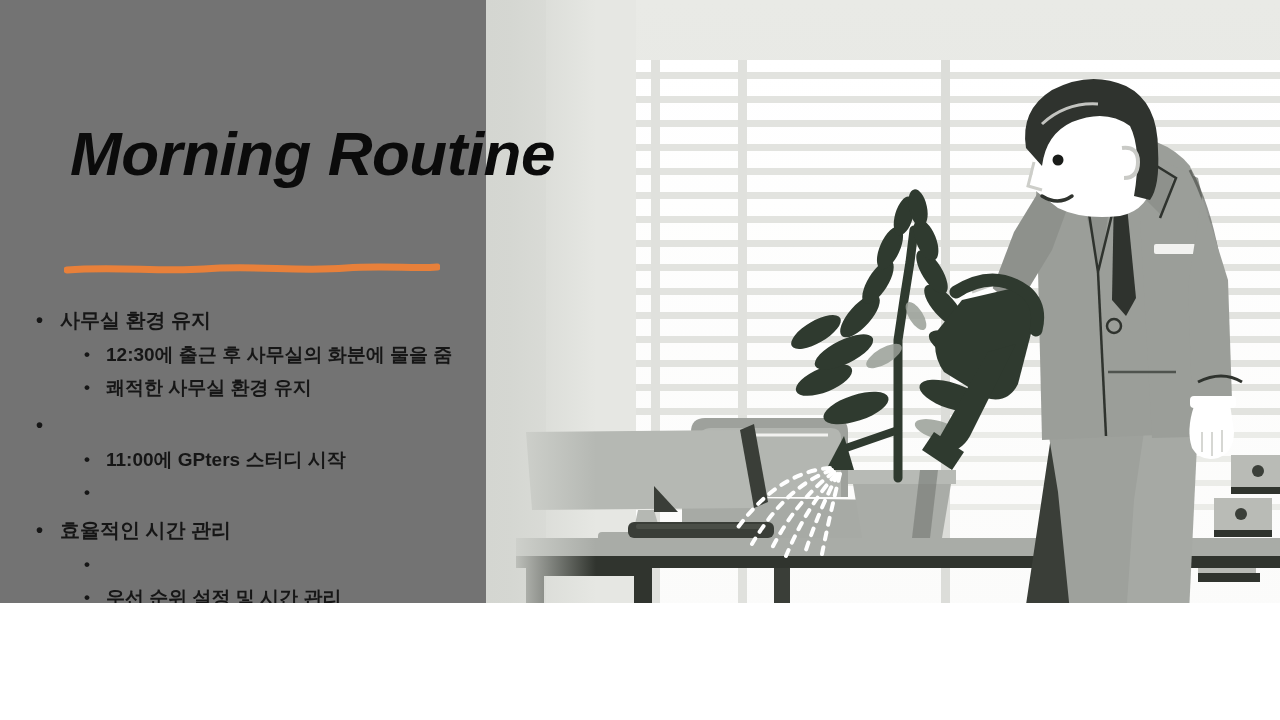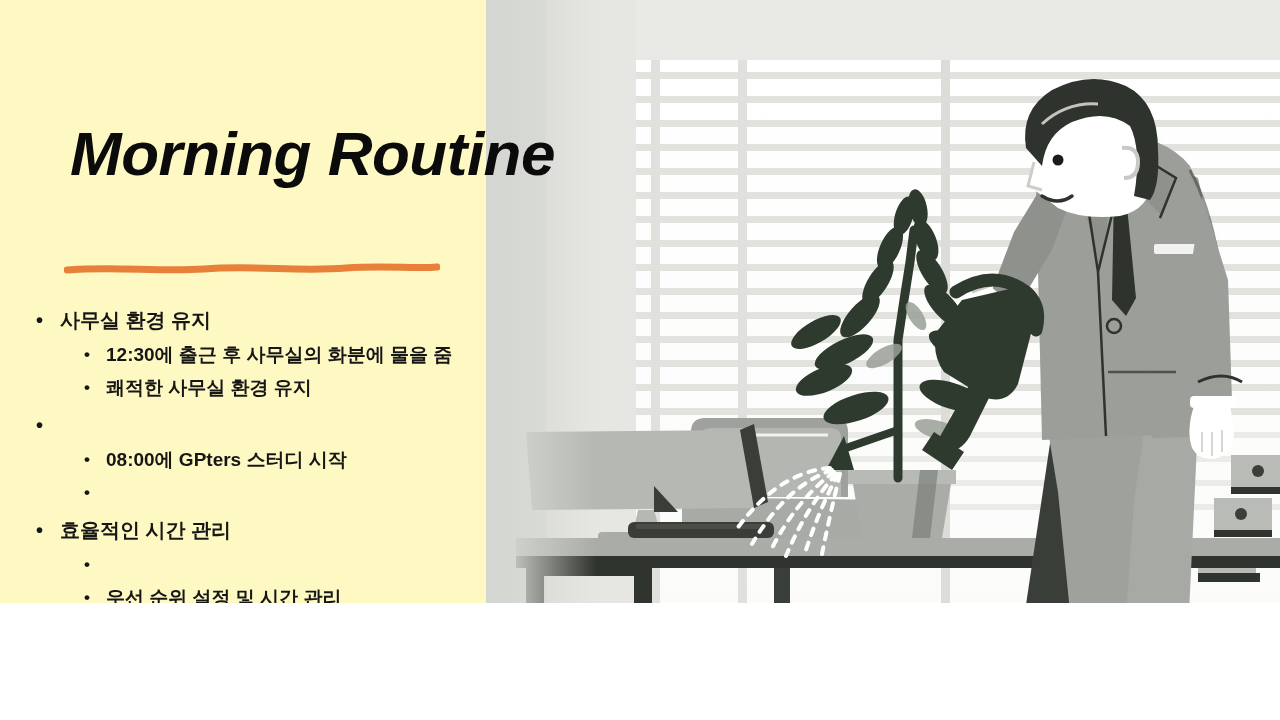--- a/index.html
+++ b/index.html
@@ -8,21 +8,21 @@
     background: #ffffff;
   }
   body {
     font-family: "Liberation Sans", sans-serif;
   }
   #slide {
     position: relative;
     width: 1280px;
     height: 603px;
     overflow: hidden;
-    background: #fef9c3;
+    background: #737373;
   }
 
   
   #text-pane {
     position: absolute;
     left: 0; top: 0;
     width: 560px;
     height: 720px;
     z-index: 40;
   }
@@ -366,21 +366,21 @@
           <span class="bullet-text">쾌적한 사무실 환경 유지</span>
         </div>
       </div>
 
       <div class="bullet-group">
         <div class="bullet-row lvl1">
           <span class="bullet-mark">•</span>
         </div>
         <div class="bullet-row lvl2">
           <span class="bullet-mark">•</span>
-          <span class="bullet-text">08:00에 GPters 스터디 시작</span>
+          <span class="bullet-text">11:00에 GPters 스터디 시작</span>
         </div>
         <div class="bullet-row lvl2">
           <span class="bullet-mark">•</span>
         </div>
       </div>
 
       <div class="bullet-group">
         <div class="bullet-row lvl1">
           <span class="bullet-mark">•</span>
           <span class="bullet-text">효율적인 시간 관리</span>

